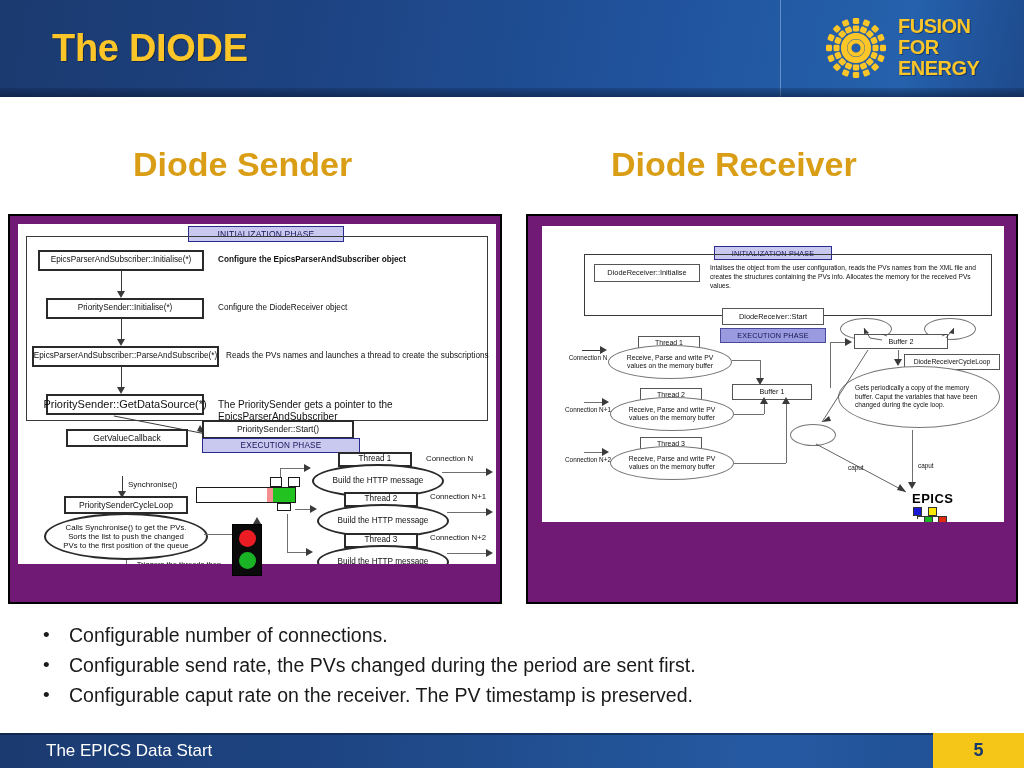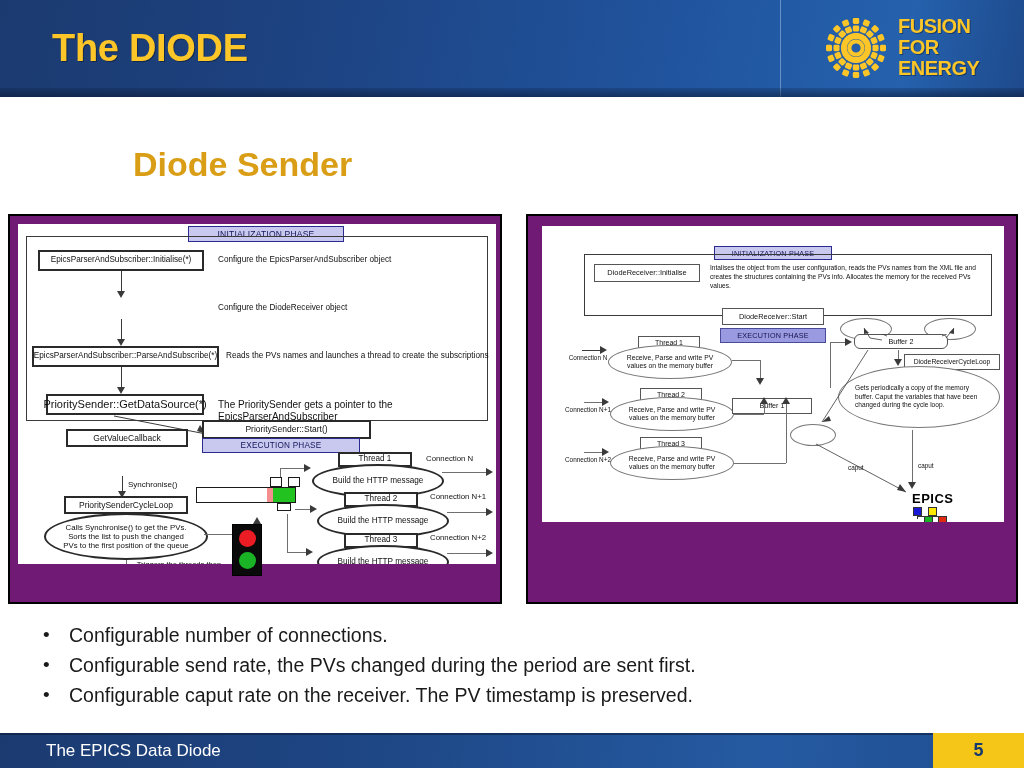--- a/index.html
+++ b/index.html
@@ -351,51 +351,53 @@
         <div>FUSION</div>
         <div>FOR</div>
         <div>ENERGY</div>
       </div>
     </div>
 
     <div id="slide-title">The DIODE</div>
   </div>
 
   <div class="section-title" id="title-sender">Diode Sender</div>
+  <div class="section-title" id="title-receiver">Diode Receiver</div>
 
   <div class="frame" id="frame-sender">
     <div class="canvas" id="canvas-sender">
 
       <div class="phase" style="left:170px; top:2px; width:156px; height:16px; font-size:8.5px;">INITIALIZATION PHASE</div>
 
       <div class="outerbox" style="left:8px; top:12px; width:462px; height:185px;"></div>
 
       <div class="dbox" style="left:20px; top:26px; width:166px; height:21px; font-size:8.2px;">EpicsParserAndSubscriber::Initialise(*)</div>
-      <div class="dtext" style="left:200px; top:31px; font-size:8.2px;">Configure the EpicsParserAndSubscriber object</div>
+      <div class="dtext" style="left:200px; top:31px; font-size:8.2px;font-weight:bold;">Configure the EpicsParserAndSubscriber object</div>
       <div class="vline dark" style="left:103px; top:47px; height:22px;"></div>
       <div class="arrowdown" style="left:99px; top:67px;"></div>
 
+      <div class="dbox" style="left:28px; top:74px; width:158px; height:21px; font-size:8.2px;">PrioritySender::Initialise(*)</div>
       <div class="dtext" style="left:200px; top:79px; font-size:8.2px;">Configure the DiodeReceiver object</div>
       <div class="vline dark" style="left:103px; top:95px; height:22px;"></div>
       <div class="arrowdown" style="left:99px; top:115px;"></div>
 
       <div class="dbox" style="left:14px; top:122px; width:187px; height:21px; font-size:8.2px;">EpicsParserAndSubscriber::ParseAndSubscribe(*)</div>
       <div class="dtext" style="left:208px; top:127px; font-size:8.2px;">Reads the PVs names and launches a thread to create the subscriptions</div>
       <div class="vline dark" style="left:103px; top:143px; height:22px;"></div>
       <div class="arrowdown" style="left:99px; top:163px;"></div>
 
       <div class="dbox" style="left:28px; top:170px; width:158px; height:21px; font-size:11px;">PrioritySender::GetDataSource(*)</div>
       <div class="dtext" style="left:200px; top:175px; font-size:10px;">The PrioritySender gets a pointer to the EpicsParserAndSubscriber</div>
 
       <svg style="position:absolute; left:90px; top:190px; width:110px; height:24px;">
         <line x1="6" y1="2" x2="98" y2="20" stroke="#3a3a3a" stroke-width="1"></line>
         <polygon points="98,20 89,17 92,11" fill="#3a3a3a"></polygon>
       </svg>
 
-      <div class="dbox" style="left:184px; top:196px; width:169px; height:19px; font-size:8.5px;">PrioritySender::Start()</div>
+      <div class="dbox" style="left:184px; top:196px; width:152px; height:19px; font-size:8.5px;">PrioritySender::Start()</div>
 
       <div class="phase" style="left:184px; top:214px; width:158px; height:15px; font-size:8.2px;">EXECUTION PHASE</div>
 
       <div class="dbox" style="left:48px; top:205px; width:122px; height:18px; font-size:8.5px;">GetValueCallback</div>
 
       <div class="vline dark" style="left:104px; top:252px; height:17px;"></div>
       <div class="arrowdown" style="left:100px; top:267px;"></div>
       <div class="dtext" style="left:110px; top:256px; font-size:8px;">Synchronise()</div>
 
       <div class="dbox" style="left:46px; top:272px; width:124px; height:18px; font-size:8.5px;">PrioritySenderCycleLoop</div>
@@ -481,22 +483,22 @@
       <div class="dtext" style="left:22px; top:180px; width:48px; font-size:6.4px; text-align:center;">Connection N+1</div>
       <div class="hline" style="left:42px; top:176px; width:22px;"></div>
       <div class="arrowright" style="left:60px; top:172px;"></div>
 
       <div class="dbox thin" style="left:98px; top:211px; width:62px; height:14px; font-size:7px;">Thread 3</div>
       <div class="dellipse thin" style="left:68px; top:220px; width:124px; height:34px; font-size:6.8px; padding:0 12px;">Receive, Parse and write PV values on the memory buffer</div>
       <div class="dtext" style="left:22px; top:230px; width:48px; font-size:6.4px; text-align:center;">Connection N+2</div>
       <div class="hline" style="left:42px; top:226px; width:22px;"></div>
       <div class="arrowright" style="left:60px; top:222px;"></div>
 
-      <div class="dbox thin" style="left:190px; top:172px; width:80px; height:16px; font-size:7.2px;">Buffer 1</div>
-      <div class="dbox thin" style="left:312px; top:108px; width:94px; height:15px; font-size:7.2px;border-radius:6px;">Buffer 2</div>
+      <div class="dbox thin" style="left:190px; top:158px; width:80px; height:16px; font-size:7.2px;">Buffer 1</div>
+      <div class="dbox thin" style="left:312px; top:108px; width:94px; height:15px; font-size:7.2px;">Buffer 2</div>
 
       <div class="hline" style="left:190px; top:134px; width:28px;"></div>
       <div class="vline" style="left:218px; top:134px; height:20px;"></div>
       <div class="arrowdown" style="left:214px; top:152px;"></div>
       <div class="hline" style="left:192px; top:188px; width:30px;"></div>
       <div class="vline" style="left:222px; top:176px; height:12px;"></div>
       <div class="arrowup" style="left:218px; top:171px;"></div>
       <div class="hline" style="left:192px; top:237px; width:52px;"></div>
       <div class="vline" style="left:244px; top:176px; height:61px;"></div>
       <div class="arrowup" style="left:240px; top:171px;"></div>
@@ -563,19 +565,19 @@
     <div class="bullet">
       <span class="dot">•</span>
       <span>Configurable caput rate on the receiver. The PV timestamp is preserved.</span>
     </div>
   </div>
 
   <div id="footer">
     <div id="footer-bar">
       <div id="footer-topline"></div>
     </div>
-    <div id="footer-text">The EPICS Data Diode</div>
+    <div id="footer-text">The EPICS Data Start</div>
     <div id="footer-page-box">
       <span id="footer-page-num">5</span>
     </div>
   </div>
 
 </div>
 
 </body></html>

